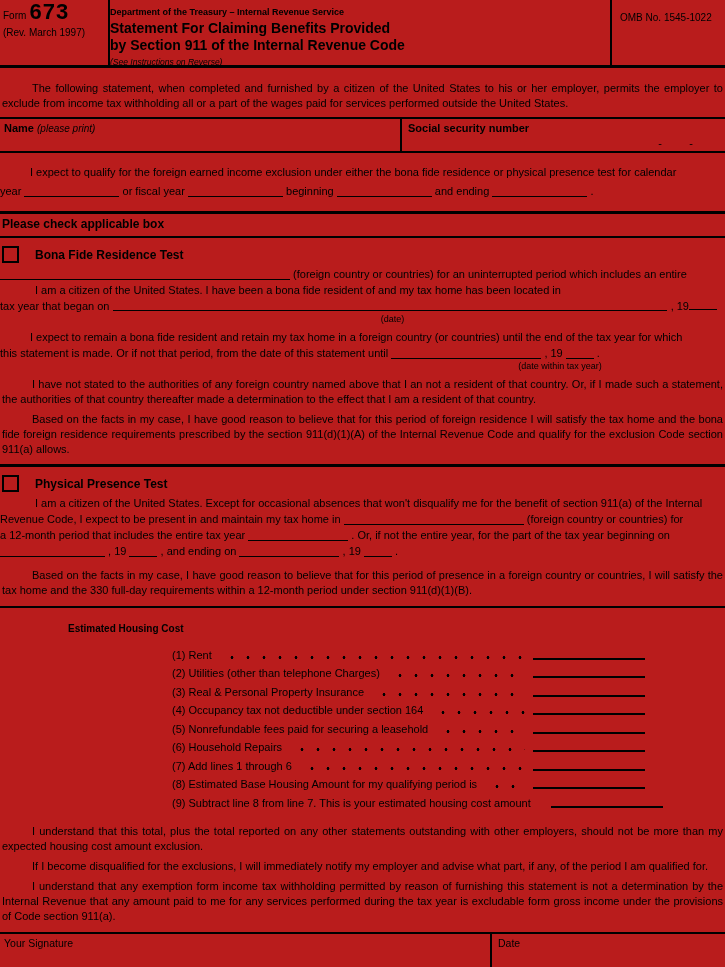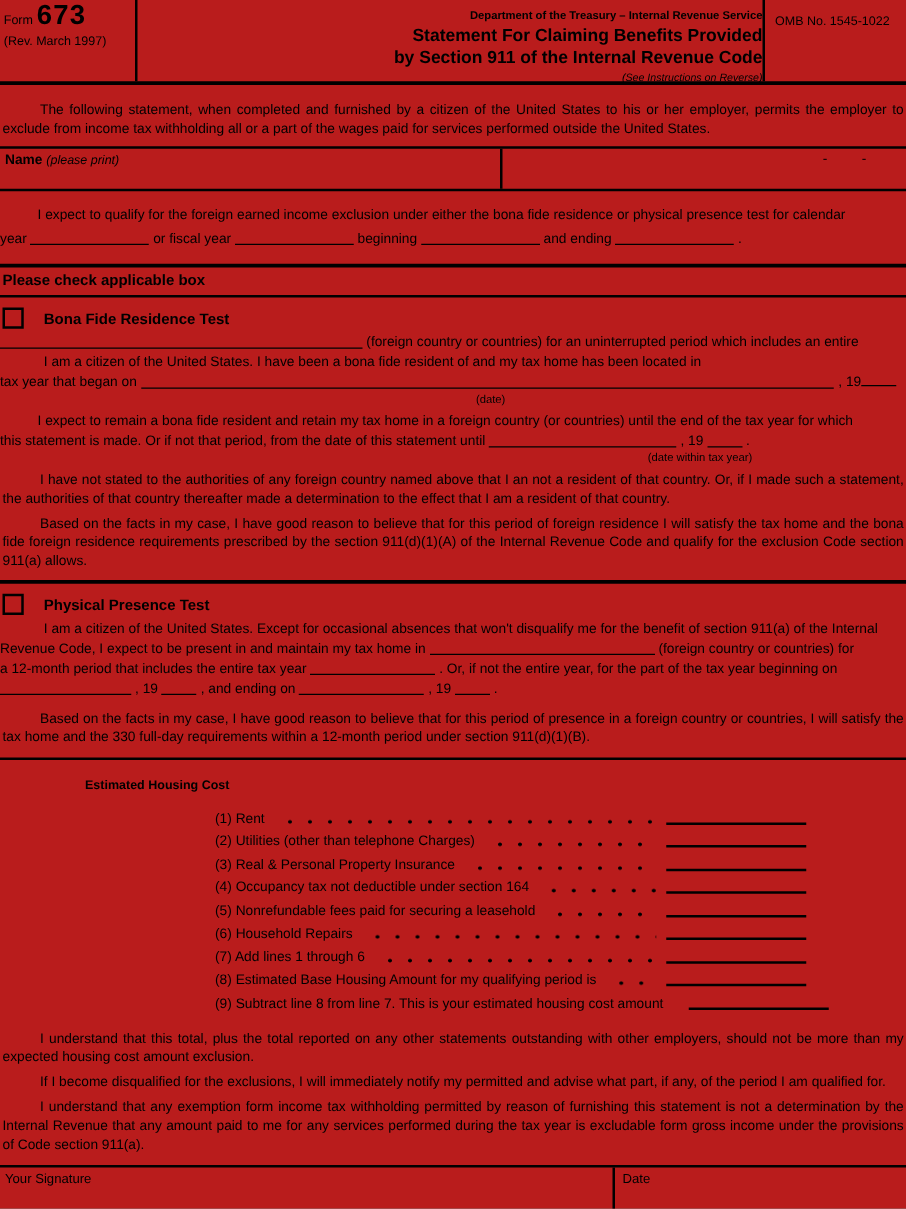--- a/index.html
+++ b/index.html
@@ -8,21 +8,21 @@
   .page {
     width:725px; height:967px; margin:0 auto; background:#b91c1c; color:#000;
     font-size:11px; line-height:15px; overflow:hidden; position:relative;
   }
   
   .hdr { display:flex; border-bottom:3px solid #000; height:68px; }
   .hdr-left { width:110px; border-right:2px solid #000; padding:4px 2px 0 3px; }
   .form-word { font-size:10px; }
   .form-num-big { font-size:22px; font-weight:bold; letter-spacing:1px; }
   .rev { font-size:10px; margin-top:2px; }
-  .hdr-center { flex:1; border-right:2px solid #000; text-align:right; padding-top:5px; }
+  .hdr-center { flex:1; border-right:2px solid #000; text-align:left; padding-top:5px; }
   .agency { font-size:9px; font-weight:bold; }
   .title { font-size:14px; font-weight:bold; line-height:17px; }
   .see-instr { font-size:8.5px; font-style:italic; margin-top:1px; }
   .hdr-right { width:113px; padding:10px 0 0 8px; font-size:10px; }
   
   .para { text-align:justify; text-indent:30px; padding:0 2px; }
   .rule { height:2.5px; background:#000; }
   .bl { display:inline-block; border-bottom:1.8px solid #000; height:11px; vertical-align:-2px; }
   .w28{width:28px}.w95{width:95px}.w100{width:100px}.w105{width:105px}
   .w150{width:150px}.w180{width:180px}.w290{width:290px}
@@ -81,20 +81,21 @@
   </div>
 
   <p class="para" style="margin-top:13px;">The following statement, when completed and furnished by a citizen of the United States to his or her employer, permits the employer to exclude from income tax withholding all or a part of the wages paid for services performed outside the United States.</p>
 
   <div class="name-tbl">
     <div class="name-cell">
       <span class="bold">Name</span>
       <span class="ital">(please print)</span>
     </div>
     <div class="ssn-cell">
+      <span class="bold">Social security number</span>
       <div class="ssn-dashes">-         -</div>
     </div>
   </div>
 
   <div style="margin-top:12px; margin-bottom:9px;">
     <div style="text-indent:30px;">I expect to qualify for the foreign earned income exclusion under either the bona fide residence or physical presence test for calendar</div>
     <div class="ln" style="line-height:22px;">
       <span>year</span>
       <span class="bl w95"></span>
       <span>or fiscal year</span>
@@ -221,21 +222,21 @@
     </div>
     <div class="hrow">
       <span class="hlabel"><span>(9)</span> <span>Subtract line 8 from line 7. This is your estimated housing cost amount</span></span>
       <span class="dots"></span>
       <span class="amt"></span>
     </div>
   </div>
 
   <div style="margin-top:13px;">
     <p class="para">I understand that this total, plus the total reported on any other statements outstanding with other employers, should not be more than my expected housing cost amount exclusion.</p>
-    <p class="para" style="margin-top:5px;">If I become disqualified for the exclusions, I will immediately notify my permitted and advise what part, if any, of the period I am qualified for.</p>
+    <p class="para" style="margin-top:5px;">If I become disqualified for the exclusions, I will immediately notify my employer and advise what part, if any, of the period I am qualified for.</p>
     <p class="para" style="margin-top:5px;">I understand that any exemption form income tax withholding permitted by reason of furnishing this statement is not a determination by the Internal Revenue that any amount paid to me for any services performed during the tax year is excludable form gross income under the provisions of Code section 911(a).</p>
   </div>
 
   <div class="sig-tbl">
     <div class="sig-cell">
       <span class="sig-label">Your Signature</span>
     </div>
     <div class="date-cell">
       <span class="sig-label">Date</span>
     </div>

